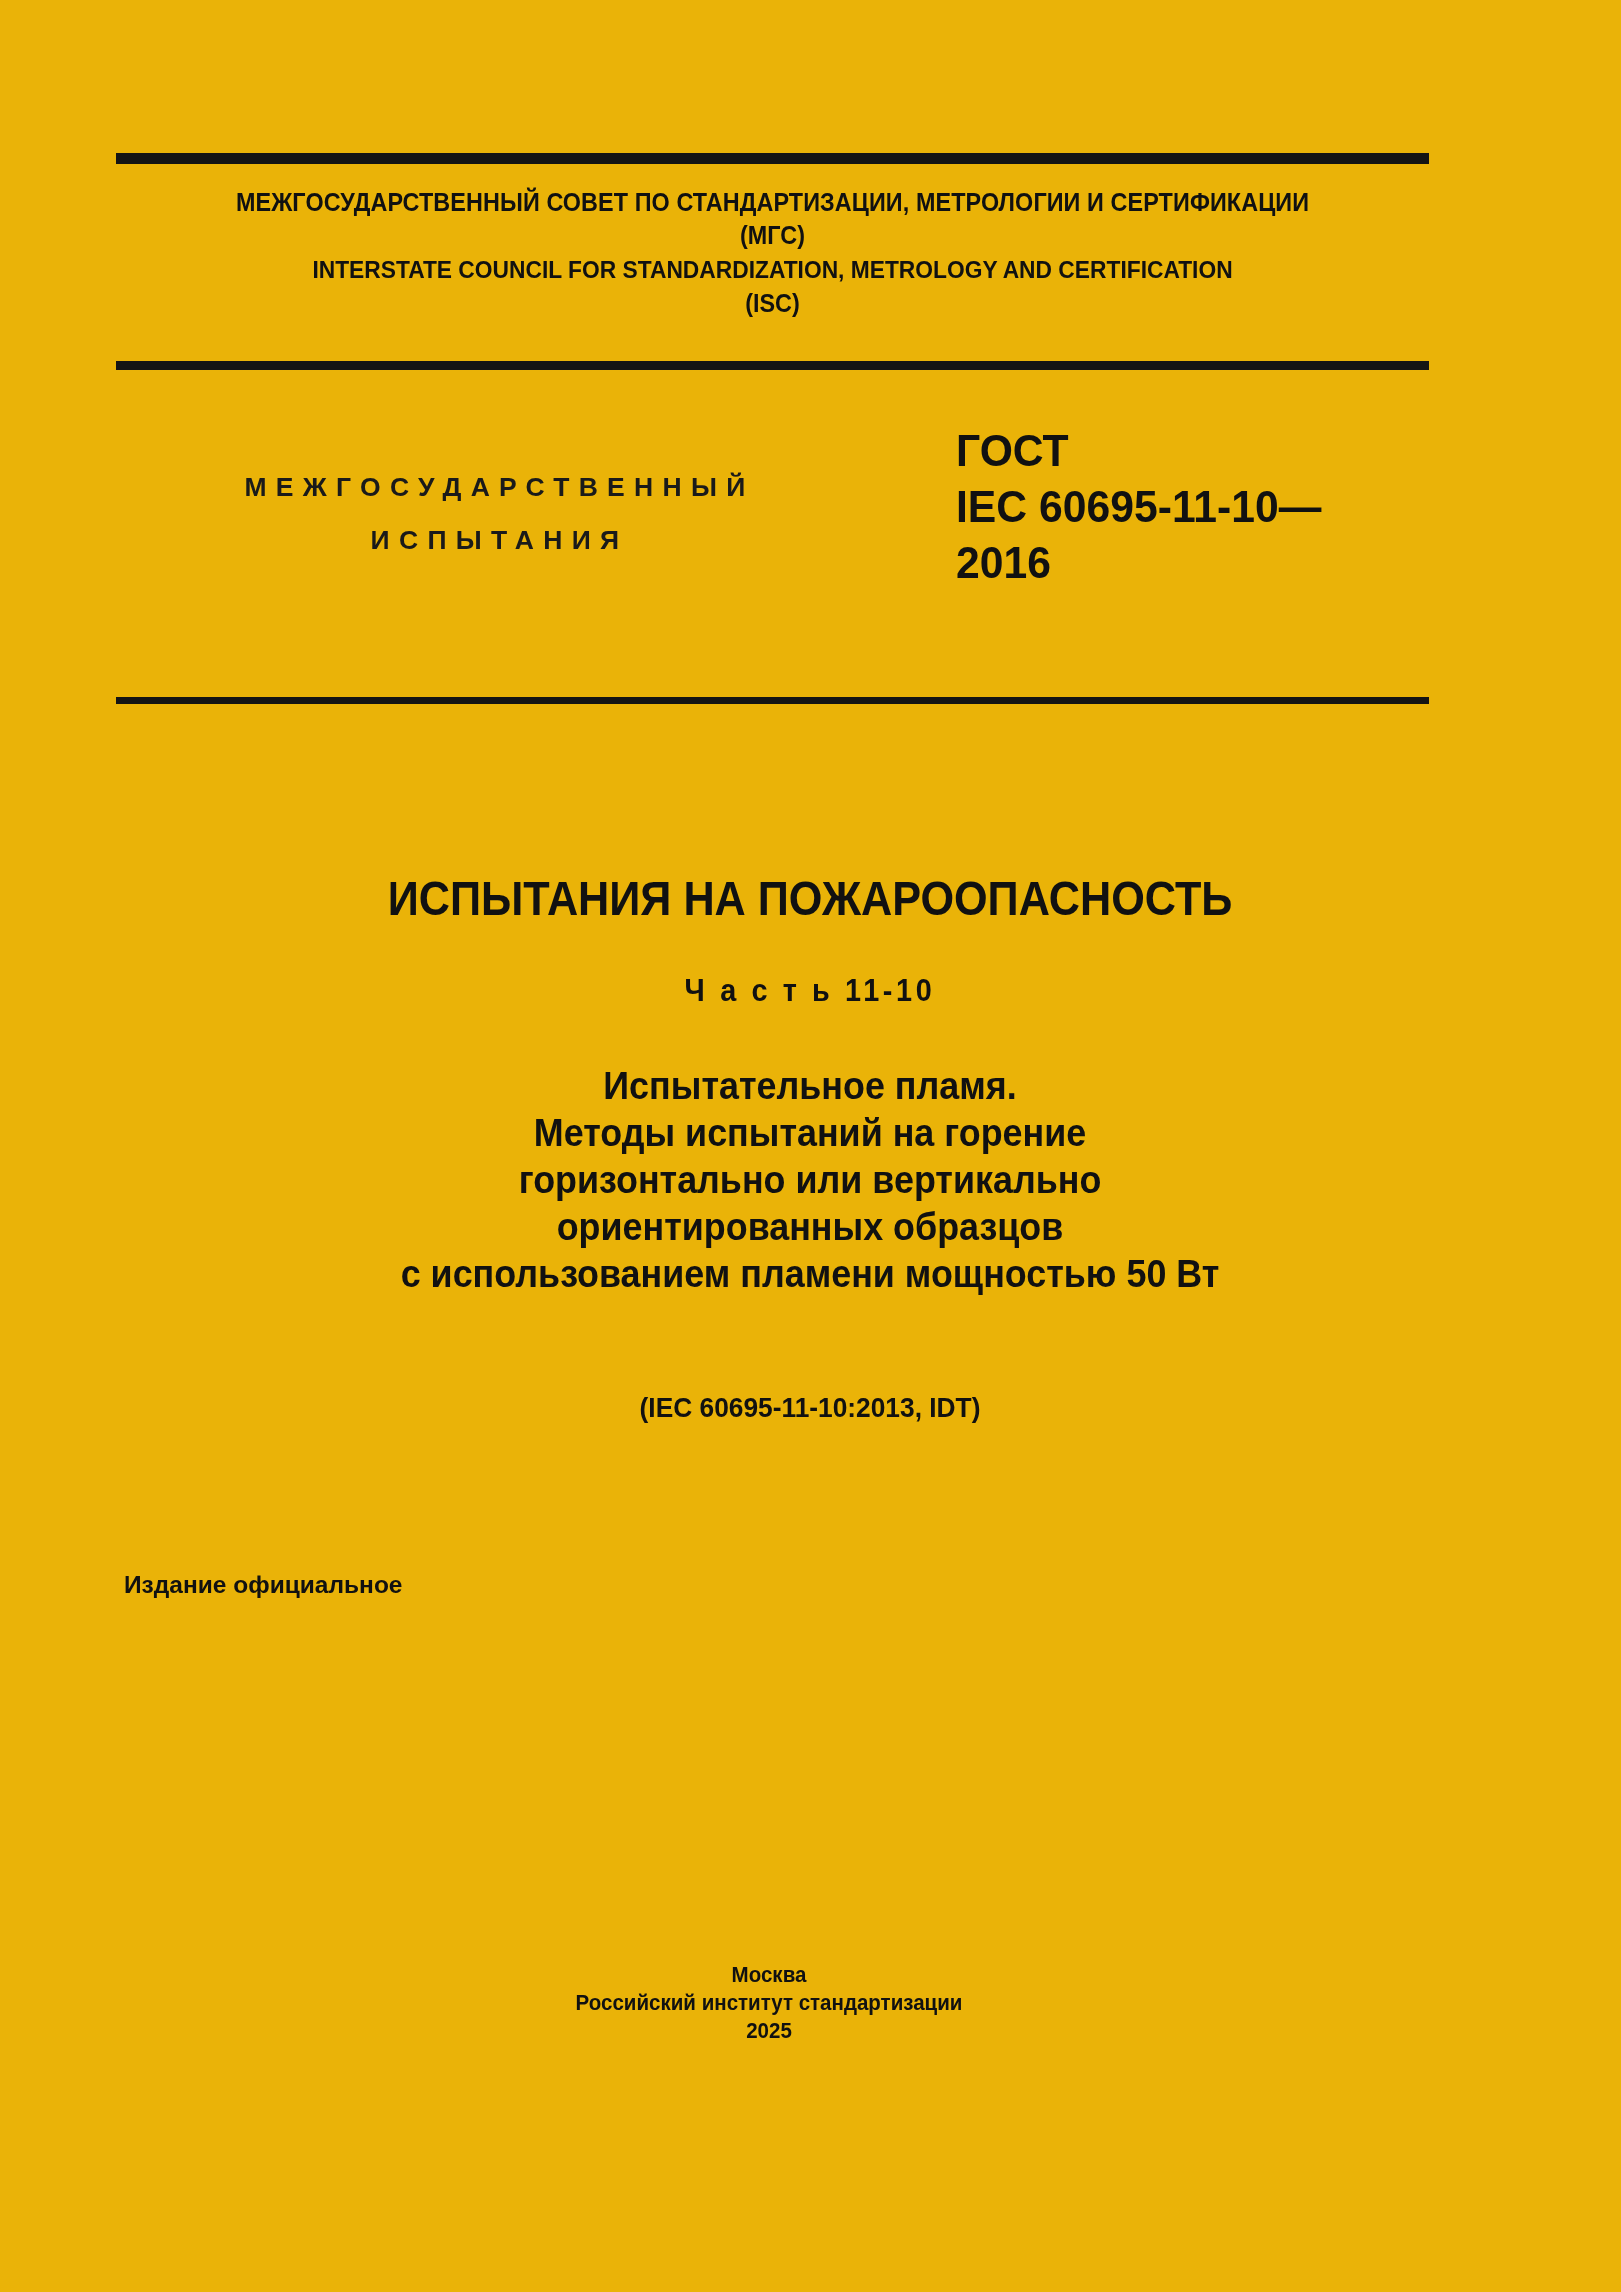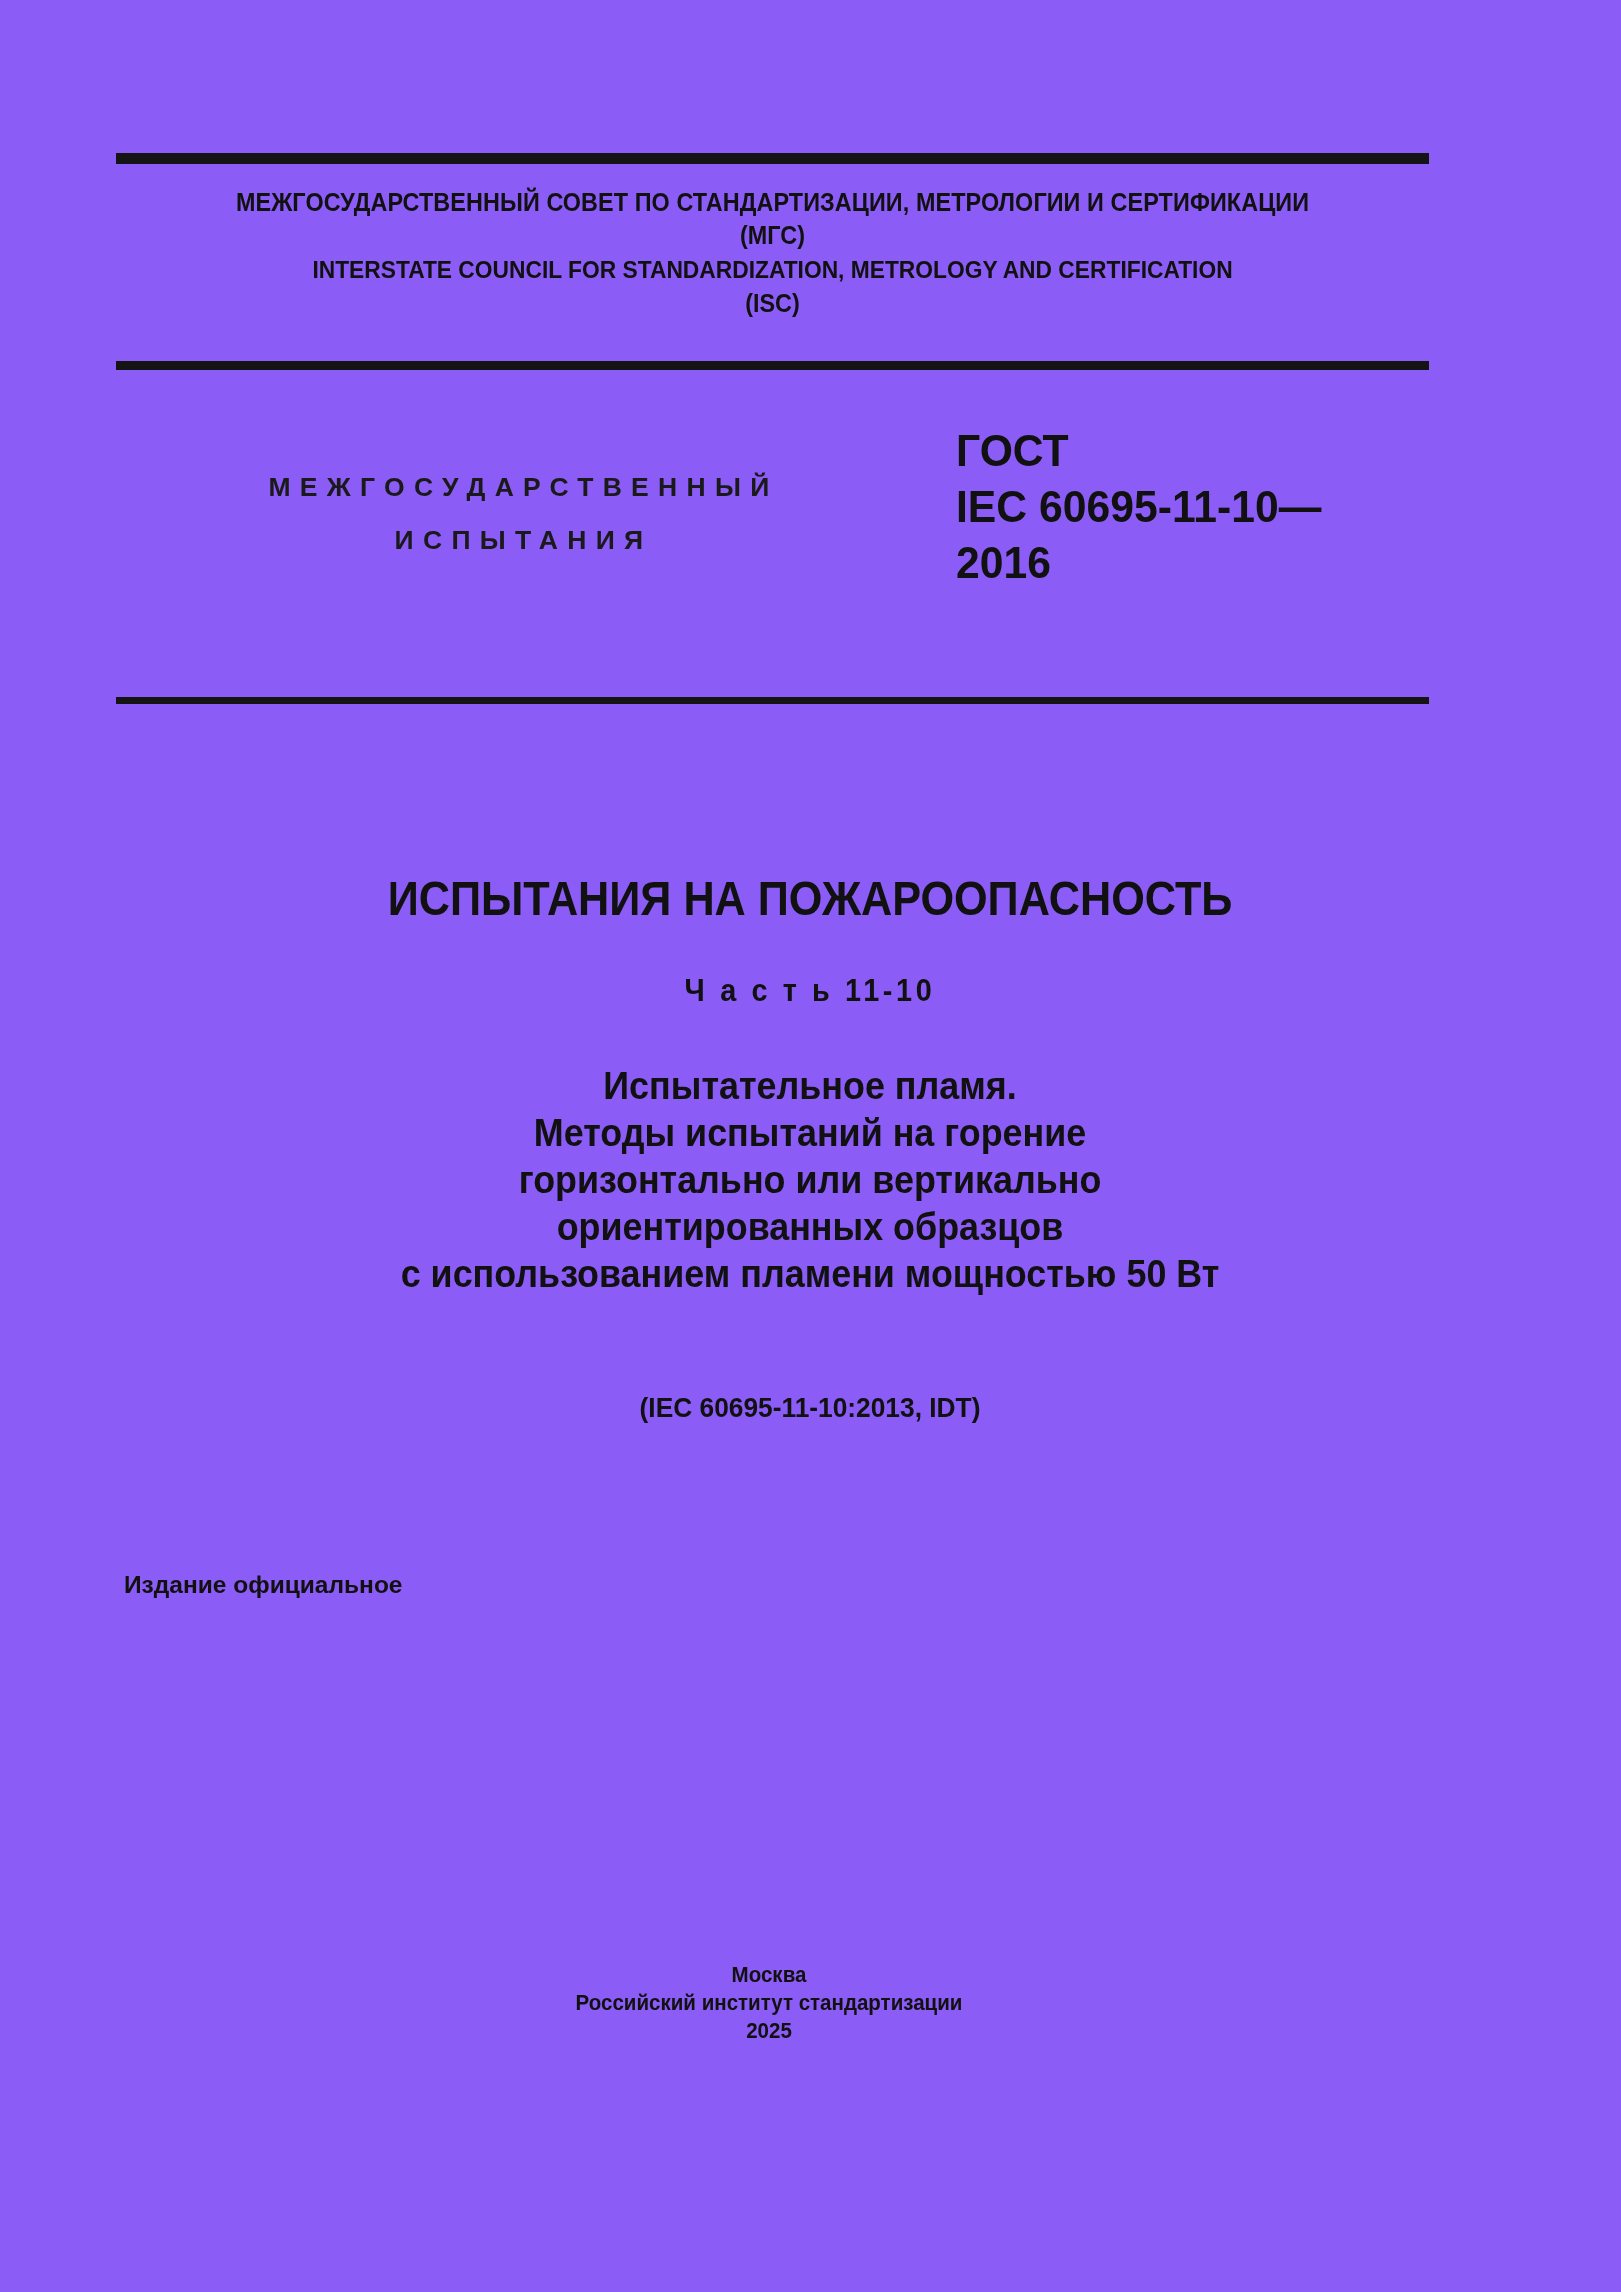--- a/index.html
+++ b/index.html
@@ -5,21 +5,21 @@
 <style>
   html, body {
     margin: 0;
     padding: 0;
     background: #ffffff;
   }
   .page {
     position: relative;
     width: 1621px;
     height: 2293px;
-    background: #8b5cf6;
+    background: #eab308;
     margin: 0 auto;
     overflow: hidden;
     font-family: "Liberation Sans", sans-serif;
     color: #111111;
     -webkit-font-smoothing: antialiased;
   }
 
   
   .rule {
     position: absolute;
@@ -60,21 +60,21 @@
     font-size: 24.5px;
     line-height: 35px;
     transform: scaleX(0.93);
     transform-origin: center;
     white-space: nowrap;
   }
 
   
   .std-label {
     position: absolute;
-    left: 161px;
+    left: 137px;
     top: 461px;
     width: 725px;
     text-align: center;
     font-weight: bold;
     font-size: 26.5px;
     line-height: 53px;
     letter-spacing: 9.3px;
     color: #1a1a1a;
   }
   .gost-number {

